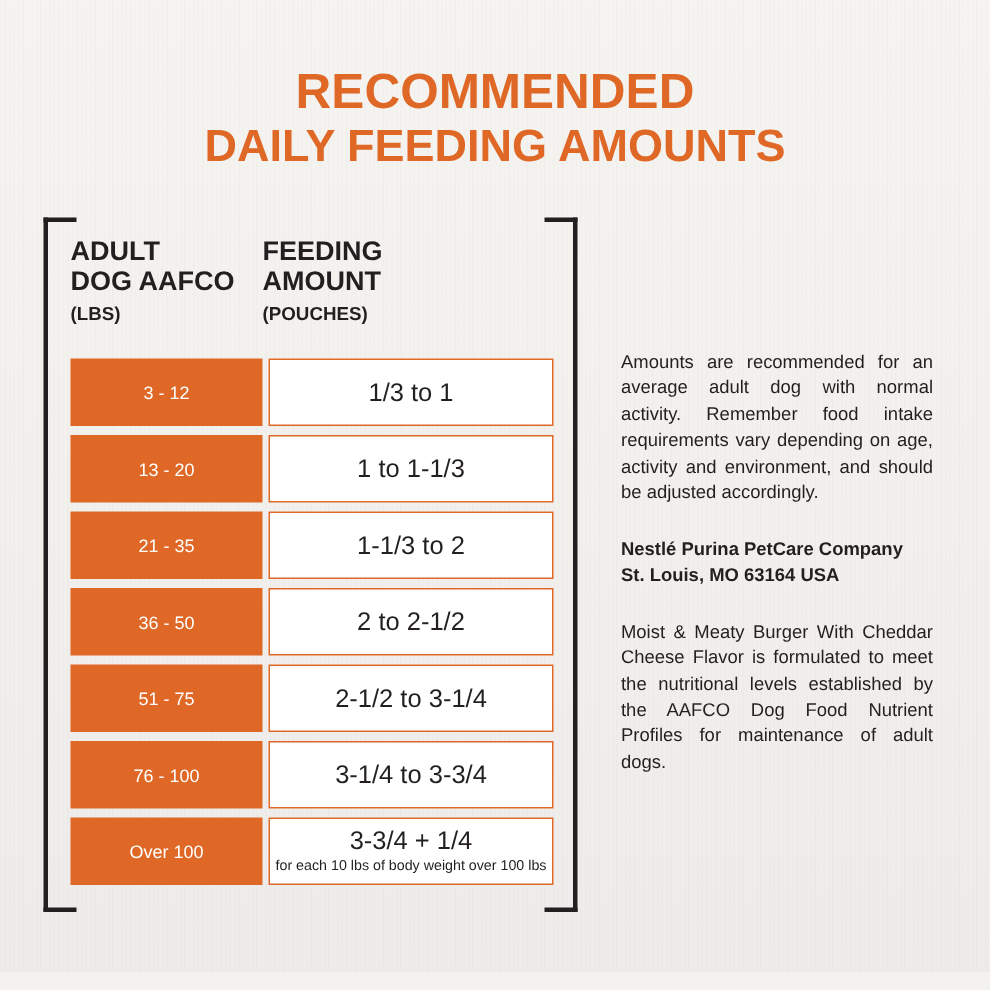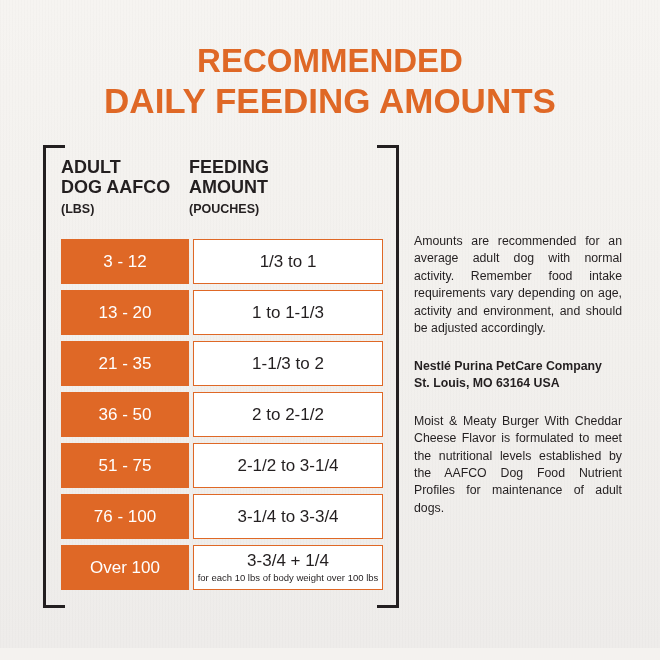--- a/index.html
+++ b/index.html
@@ -32,36 +32,36 @@
     color: #df6826;
     font-weight: bold;
     letter-spacing: 0.5px;
     font-family: "Liberation Sans", sans-serif;
   }
   .title-line-1 {
     font-size: 33px;
     letter-spacing: 0px;
   }
   .title-line-2 {
-    font-size: 35px;
+    font-size: 30px;
     margin-top: 6px;
     letter-spacing: 0px;
   }
 
   
   .content {
     position: absolute;
     top: 145px;
     left: 0;
     width: 660px;
     height: 475px;
   }
   .table-wrap {
     position: absolute;
-    left: 43px;
+    left: 29px;
     top: 0;
     width: 356px;
     height: 463px;
   }
   
   .bracket {
     position: absolute;
     width: 100%;
     height: 100%;
     pointer-events: none;
@@ -108,21 +108,21 @@
   }
   .row {
     display: flex;
     margin-bottom: 6px;
     height: 45px;
   }
   .cell-size {
     width: 128px;
     background: #df6826;
     color: #ffffff;
-    font-size: 17px;
+    font-size: 12px;
     display: flex;
     align-items: center;
     justify-content: center;
     box-sizing: border-box;
   }
   .cell-amount {
     width: 190px;
     margin-left: 4px;
     border: 1.6px solid #df6826;
     background: #ffffff;

